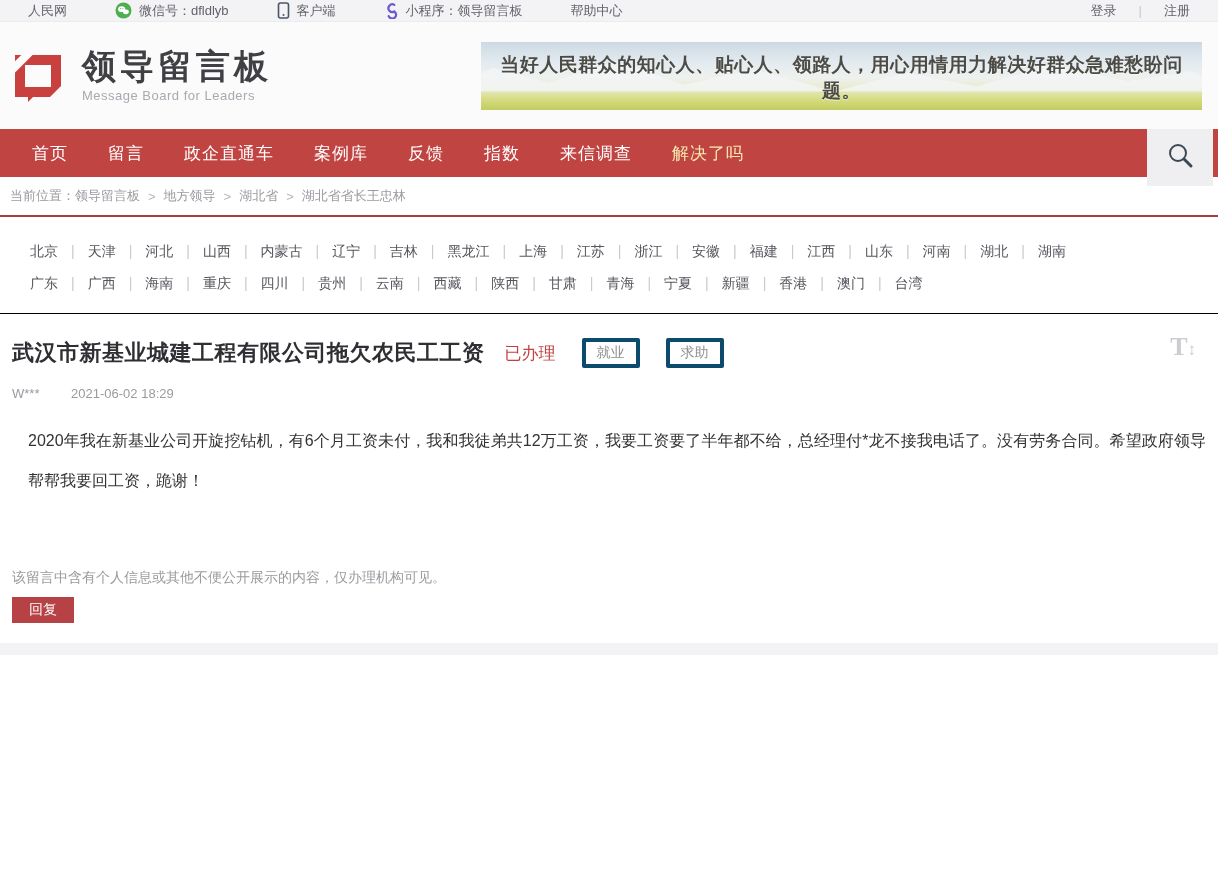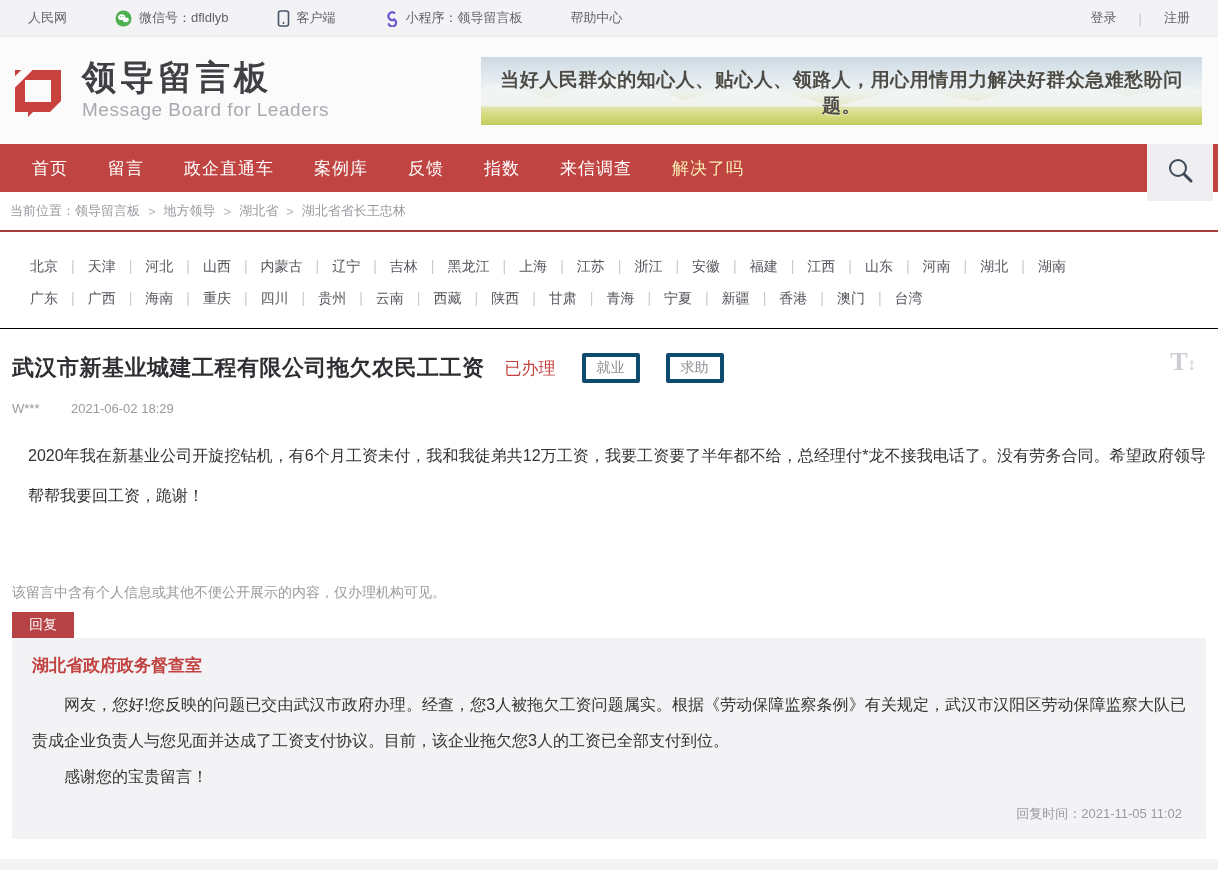--- a/index.html
+++ b/index.html
@@ -6,36 +6,36 @@
   html,body { background:#fff; }
   body {
     width:1218px; height:870px; margin:0 auto; overflow:hidden;
     font-family:"Liberation Sans","DejaVu Sans",sans-serif;
     color:#333;
   }
   a { text-decoration:none; color:inherit; cursor:pointer; }
 
   
   .topbar {
-    height:37px; background:#f3f3f6; border-bottom:1px solid #ececef;
+    height:22px; background:#f3f3f6; border-bottom:1px solid #ececef;
     display:flex; align-items:center; padding:0 28px; font-size:13px; color:#62626a;
   }
   .topbar .tb-item { display:flex; align-items:center; margin-right:48px; }
   .topbar .tb-item .ico { margin-right:7px; display:inline-flex; }
   .topbar .tb-right { margin-left:auto; display:flex; align-items:center; }
   .topbar .tb-right .divider { margin:0 22px; color:#c6c6cc; }
 
   
   .header {
     height:107px; background:#fbfbfc; display:flex; align-items:center; padding:0 8px 0 12px;
   }
   .logo { display:flex; align-items:center; width:472px; }
   .logo-mark { width:56px; height:56px; margin-right:14px; }
   .logo-text .cn { font-size:34px; font-weight:bold; color:#3f3f44; letter-spacing:4px; line-height:34px; }
-  .logo-text .en { font-size:19px; color:#a9a9b0; margin-top:5px; letter-spacing:0.5px; }
+  .logo-text .en { font-size:13px; color:#a9a9b0; margin-top:5px; letter-spacing:0.5px; }
   .banner {
     position:relative; width:726px; height:68px; margin-left:auto; margin-right:8px; overflow:hidden;
     background:linear-gradient(180deg,#cdd9e2 0%,#e3ebf0 30%,#eef1ee 52%,#e9ecd4 66%,#d6dc82 84%,#c3cc61 100%);
   }
   .banner .mt1, .banner .mt2 { position:absolute; bottom:18px; width:55%; height:34px; background:#f3f5f6; opacity:.8; }
   .banner .mt1 { left:-6%; clip-path:polygon(0 100%,14% 30%,28% 75%,45% 10%,62% 80%,80% 35%,100% 100%); }
   .banner .mt2 { right:-4%; clip-path:polygon(0 100%,18% 45%,36% 85%,55% 20%,74% 70%,90% 40%,100% 100%); }
   .banner .quote {
     position:relative; z-index:2; font-size:19px; font-weight:bold; color:#4c4b45;
     text-align:center; padding-top:10px; letter-spacing:0.5px; text-shadow:0 1px 0 rgba(255,255,255,.6);
@@ -211,23 +211,15 @@
   <span>W***</span>
   <span class="meta-date">2021-06-02 18:29</span>
 </div>
 
 <div class="post-body">2020年我在新基业公司开旋挖钻机，有6个月工资未付，我和我徒弟共12万工资，我要工资要了半年都不给，总经理付*龙不接我电话了。没有劳务合同。希望政府领导帮帮我要回工资，跪谢！</div>
 
 <div class="privacy-note">该留言中含有个人信息或其他不便公开展示的内容，仅办理机构可见。</div>
 
 <div class="reply-wrap">
   <span class="reply-tab">回复</span>
-  <div class="reply-box">
-    <div class="reply-org">湖北省政府政务督查室</div>
-    <div class="reply-text">网友，您好!您反映的问题已交由武汉市政府办理。经查，您3人被拖欠工资问题属实。根据《劳动保障监察条例》有关规定，武汉市汉阳区劳动保障监察大队已责成企业负责人与您见面并达成了工资支付协议。目前，该企业拖欠您3人的工资已全部支付到位。</div>
-    <div class="reply-text">感谢您的宝贵留言！</div>
-    <div class="reply-time">
-      <span>回复时间：</span><span>2021-11-05 11:02</span>
-    </div>
-  </div>
 </div>
 
 <div class="footer-strip"></div>
 
 </body></html>

